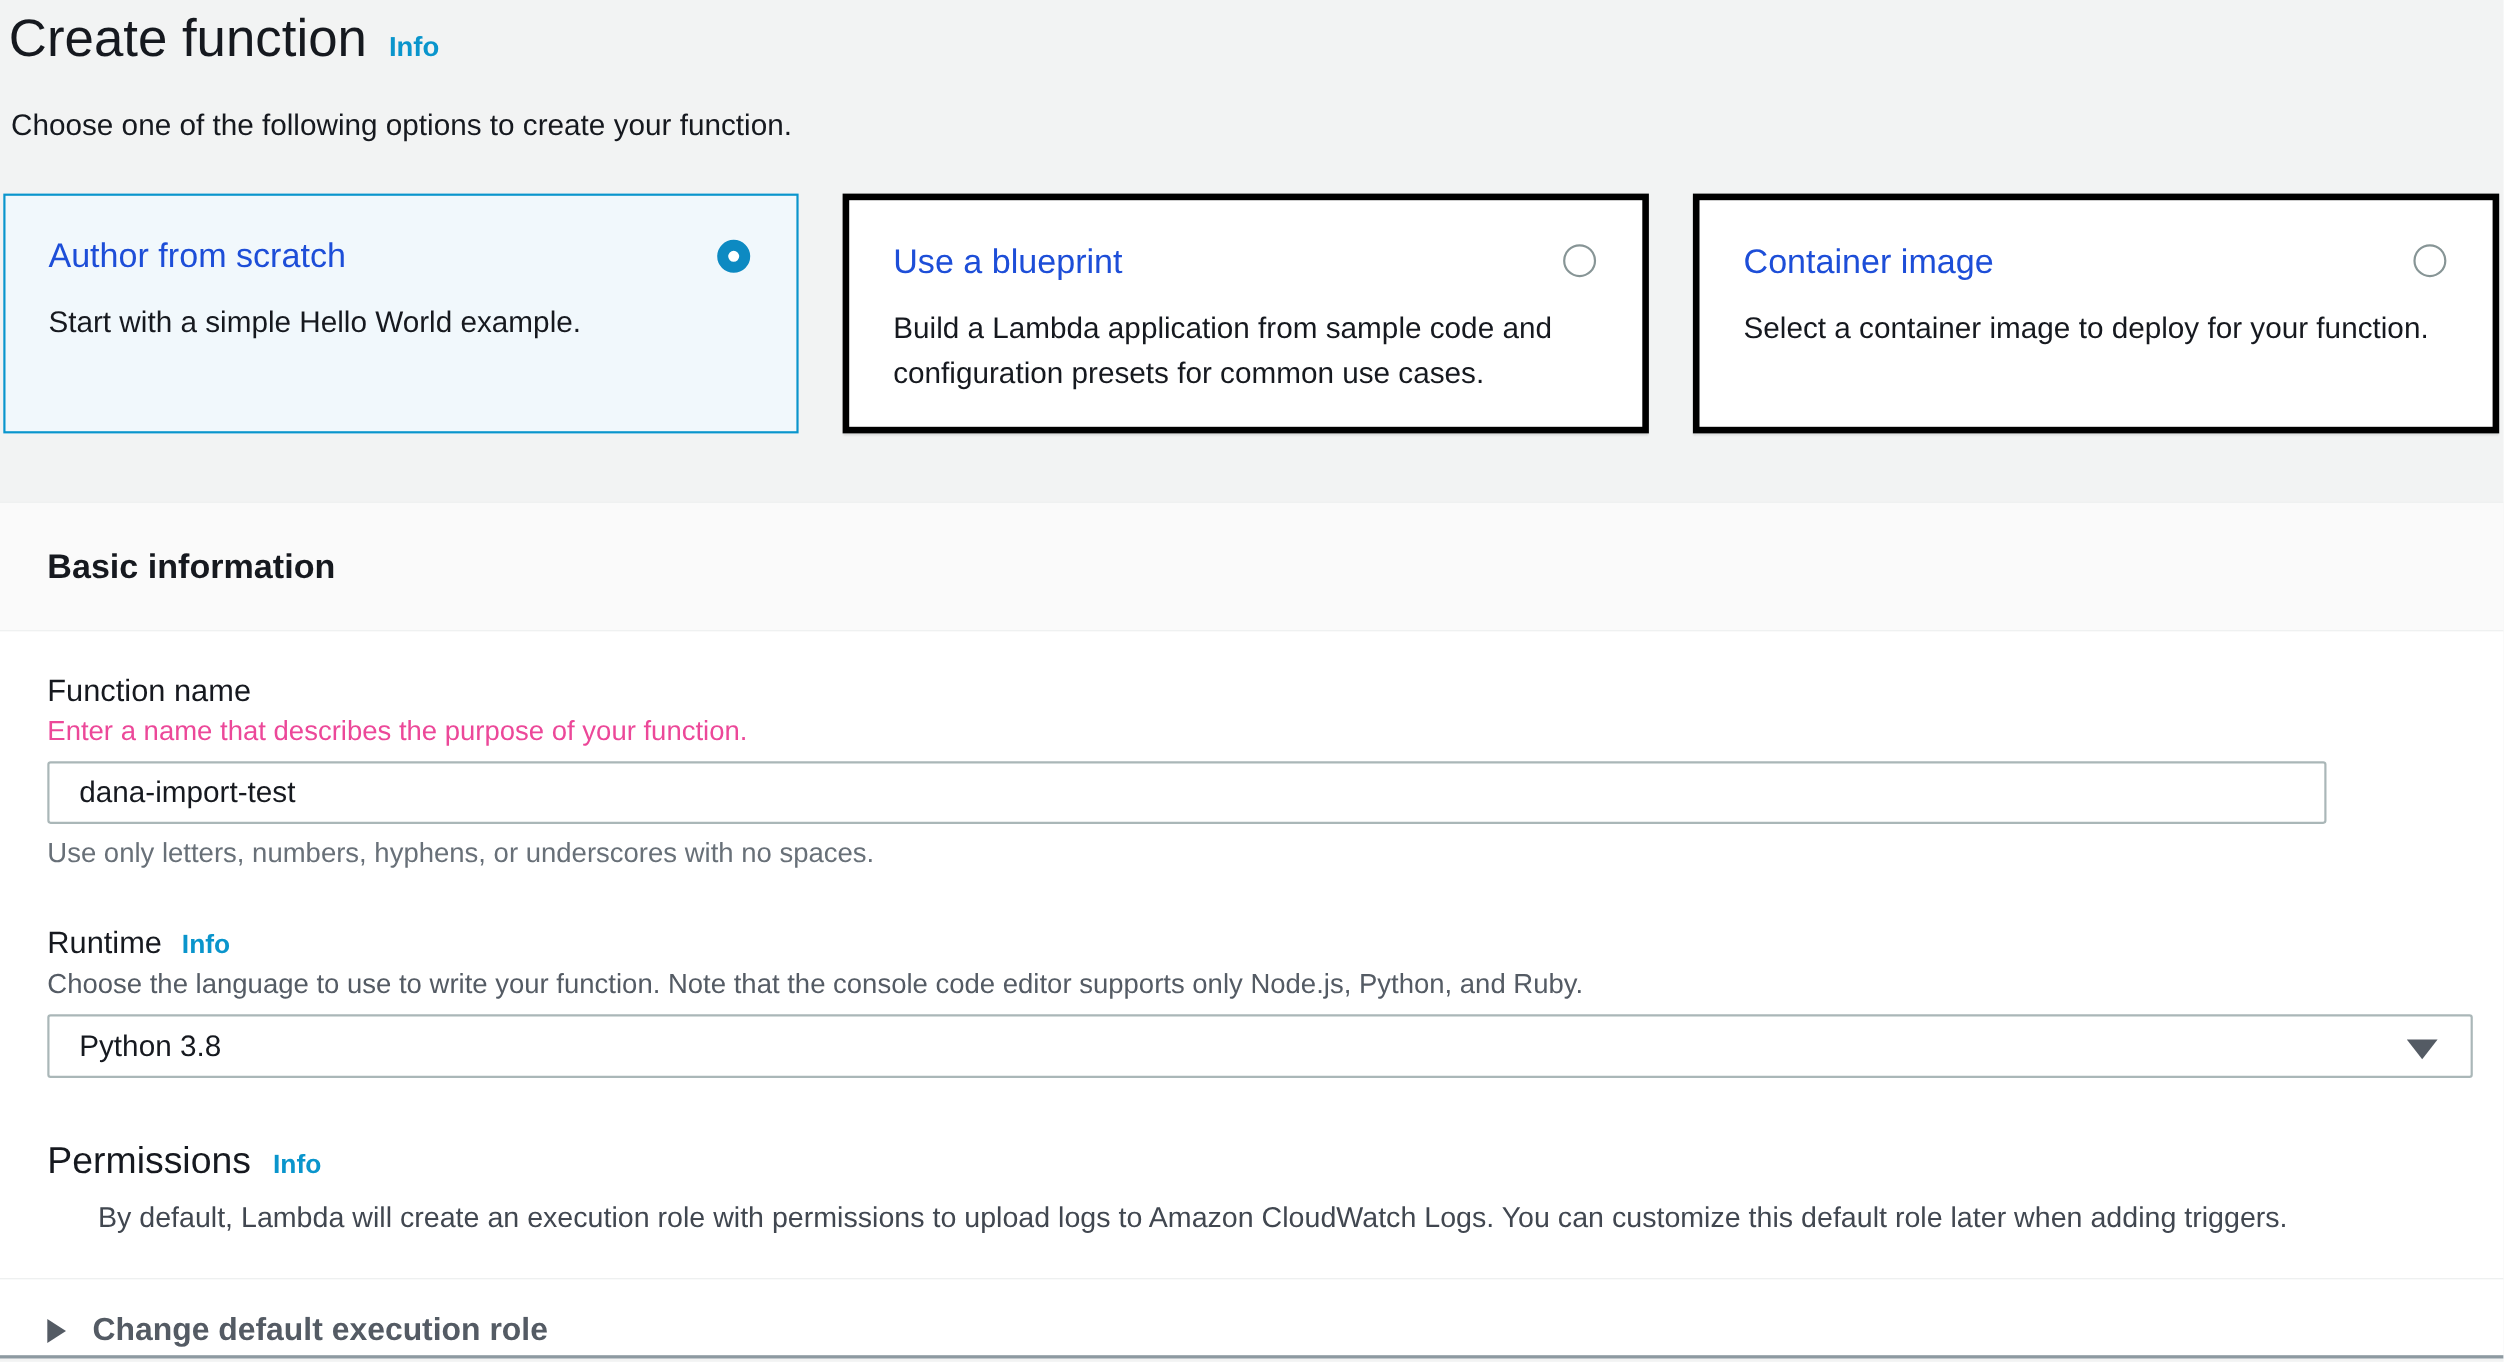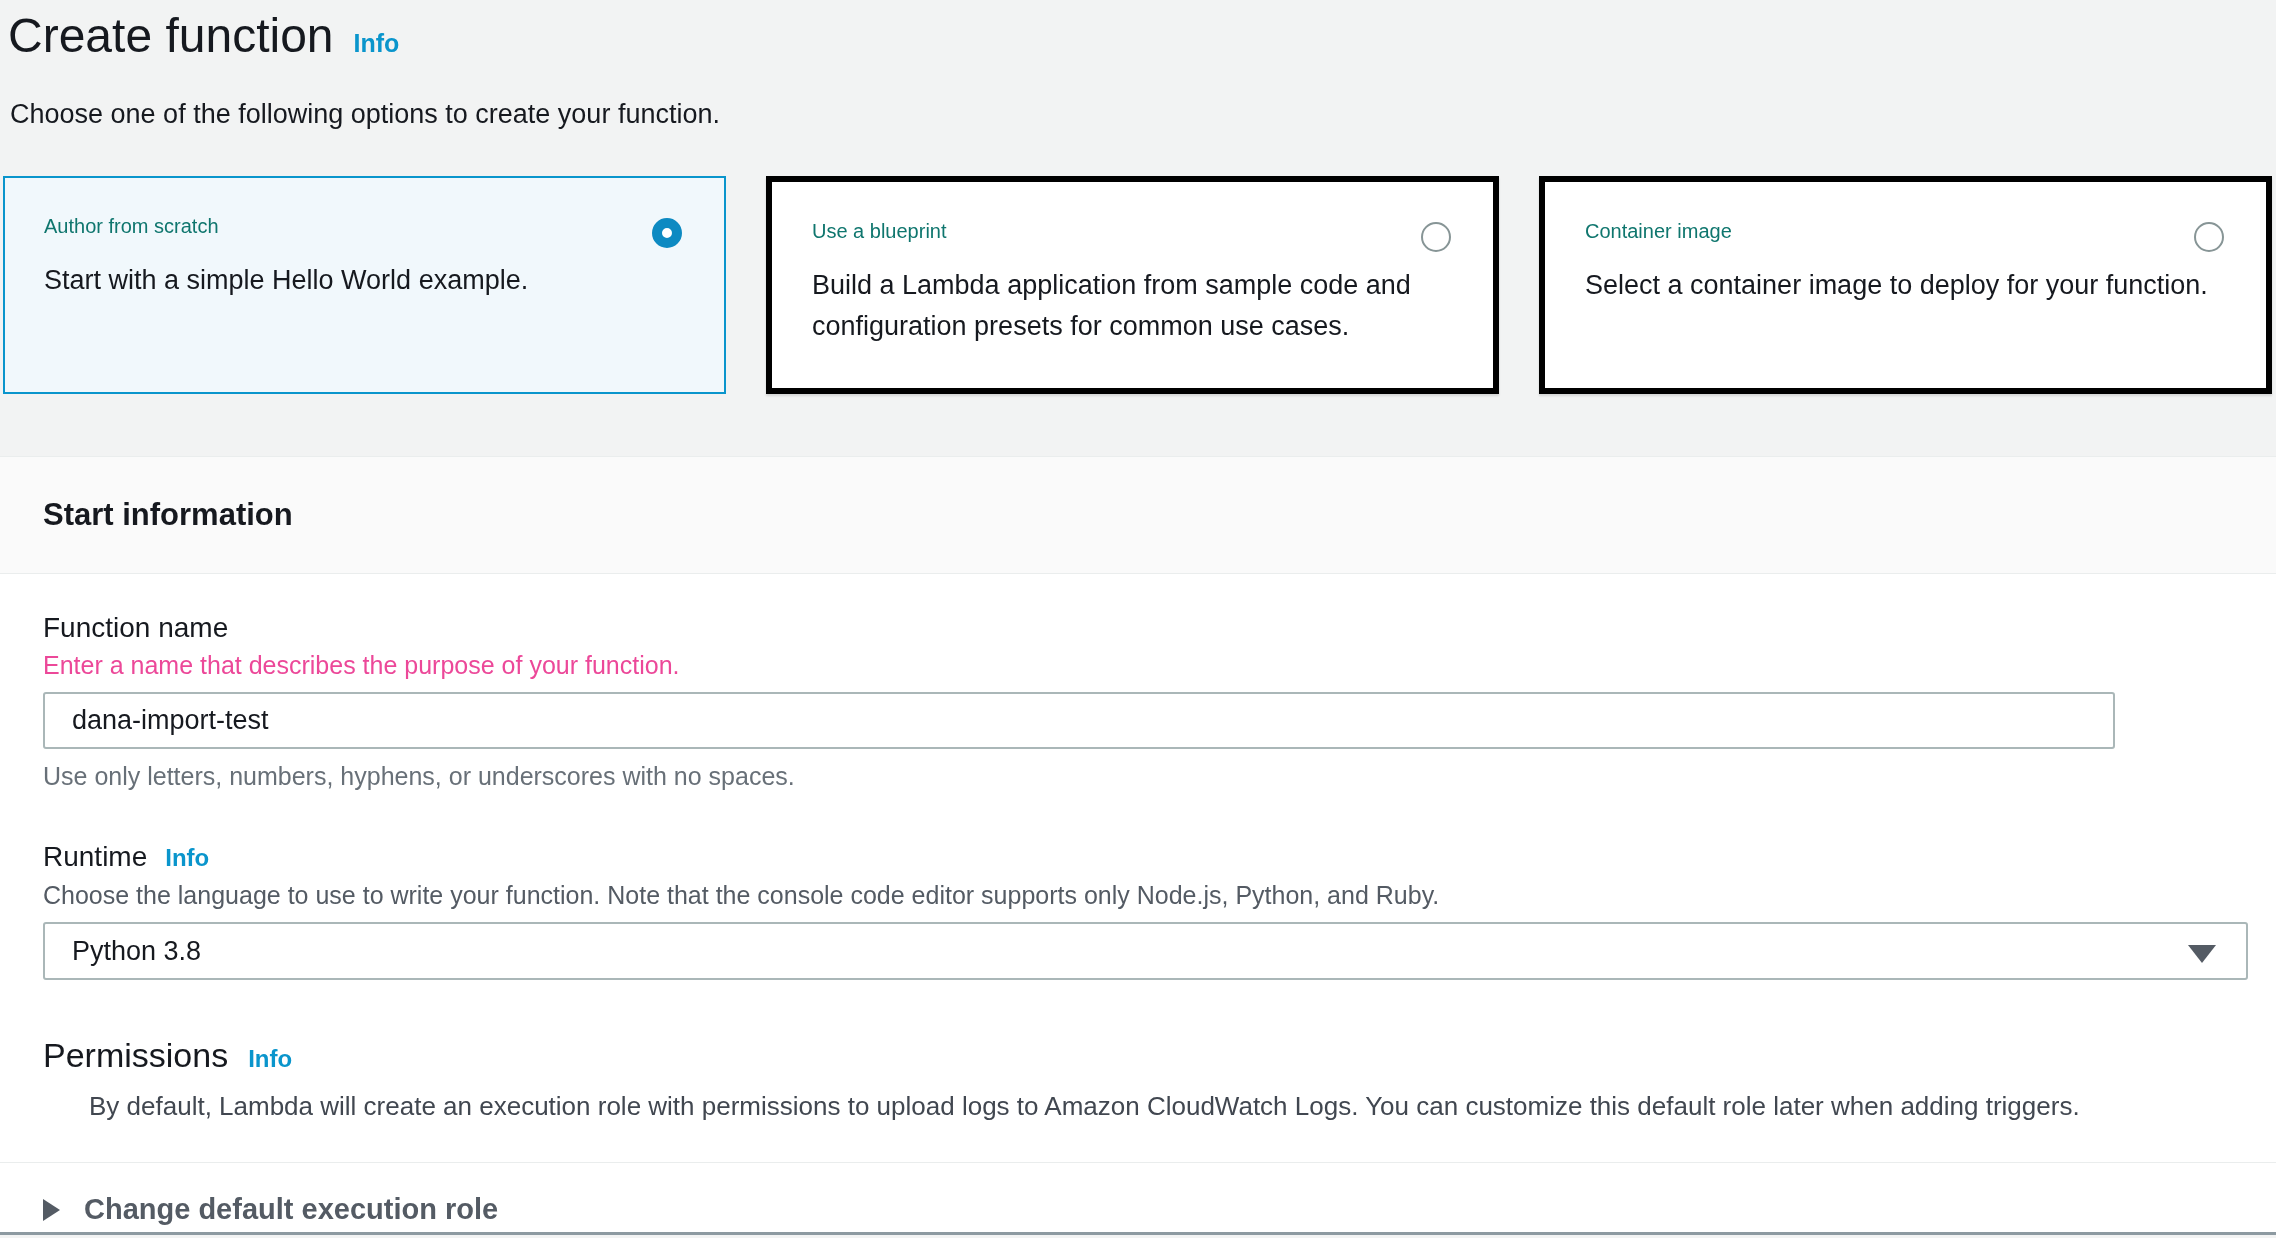--- a/index.html
+++ b/index.html
@@ -26,21 +26,21 @@
     border:6px solid #000000;
     box-shadow:0 2px 2px rgba(0,0,0,0.12);
     padding:38px 40px; position:relative; cursor:pointer;
   }
   .card.selected {
     background:#f1f8fc;
     border:2px solid #0a95cc;
     box-shadow:none;
     padding:37px 39px;
   }
-  .card-title { font-size:20px; font-weight:400; color:#0f766e; }
+  .card-title { font-size:31px; font-weight:400; color:#1d4ed8; }
   .card-desc { margin-top:22px; font-size:27px; line-height:1.5; color:#16191f; max-width:640px; }
   .radio {
     position:absolute; top:40px; right:42px;
     width:30px; height:30px; border-radius:50%;
     background:#ffffff; border:2px solid #879596;
   }
   .radio.checked {
     border:10px solid #0d8ac2;
   }
 
@@ -126,21 +126,21 @@
 
   <div class="card">
     <div class="card-title">Container image</div>
     <div class="card-desc">Select a container image to deploy for your function.</div>
     <div class="radio"></div>
   </div>
 
 </div>
 
 <div class="section-band">
-  <div class="band-heading">Start information</div>
+  <div class="band-heading">Basic information</div>
 </div>
 
 <div class="content">
 
   <div class="field-label">Function name</div>
   <div class="field-desc">Enter a name that describes the purpose of your function.</div>
   <input class="text-input" type="text" value="dana-import-test" style="">
   <div class="constraint">Use only letters, numbers, hyphens, or underscores with no spaces.</div>
 
   <div class="runtime-label-row">

